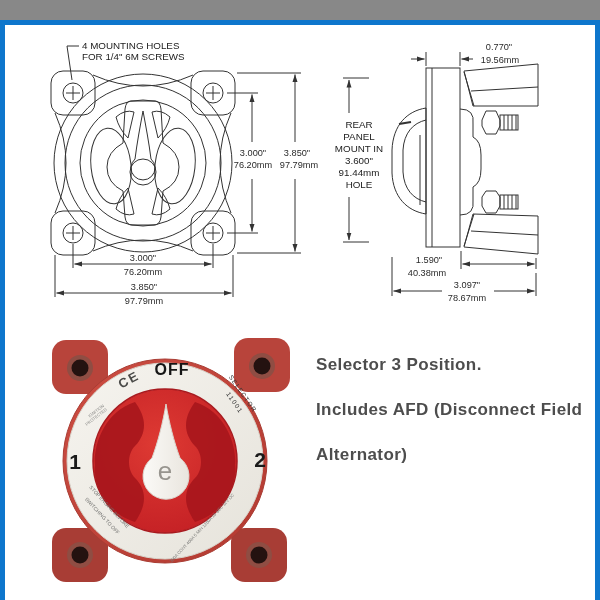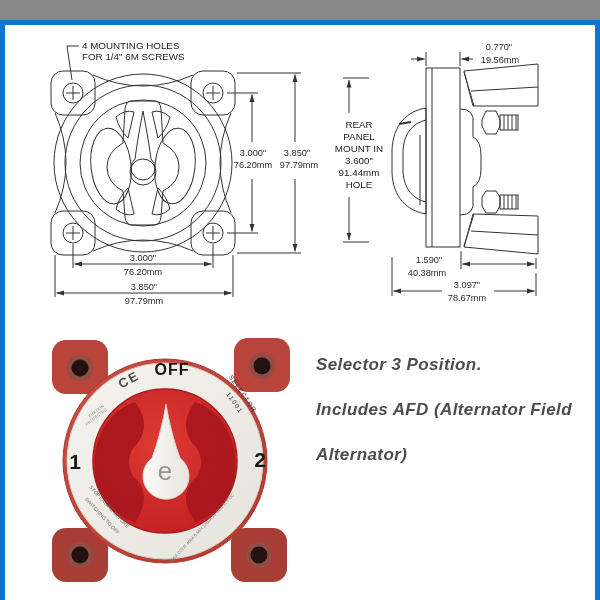--- a/index.html
+++ b/index.html
@@ -10,21 +10,21 @@
     margin-top:20px;
   }
   svg text{font-family:"Liberation Sans", sans-serif;}
   .tech{position:absolute;left:0;top:0;}
   .switchsvg{position:absolute;left:30px;top:305px;}
   .ink{stroke:#333;fill:none;stroke-width:1;}
   .dim{font-size:9.2px;fill:#2a2a2a;stroke:none;}
   .note{font-size:9.8px;fill:#222;stroke:none;}
   .desc{position:absolute;left:311px;top:331px;width:276px;}
   .desc p{
-    margin:0 0 28px 0;font-style:italic;font-weight:bold;
+    margin:0 0 28px 0;font-weight:bold;
     font-size:17px;line-height:17px;letter-spacing:.4px;color:#4d4d4d;
   }
 </style>
 </head>
 <body>
 
 <div class="canvas">
 
   <svg class="tech" width="600" height="300" viewBox="0 0 600 300">
     <defs>
@@ -228,17 +228,17 @@
     <text x="225" y="137" text-anchor="middle" font-size="21" font-weight="bold" fill="#1a1a1a">2</text>
     <text x="62" y="82" text-anchor="middle" font-size="4.2" fill="#8d8d8b" transform="rotate(-38 62 82)">IGNITION</text>
     <text x="62" y="88" text-anchor="middle" font-size="4.2" fill="#8d8d8b" transform="rotate(-38 62 88)">PROTECTED</text>
     <text x="73" y="178" text-anchor="middle" font-size="5" fill="#6e6e6c" transform="rotate(47 73 178)">STOP ENGINE BEFORE</text>
     <text x="66" y="187" text-anchor="middle" font-size="5" fill="#6e6e6c" transform="rotate(47 66 187)">SWITCHING TO OFF</text>
     <text x="168" y="199" text-anchor="middle" font-size="4.3" fill="#7b7b79" transform="rotate(-47 168 199)">300A CONT 400A 5 MIN 1200A 10 SEC 32V DC</text>
   </svg>
 
   <div class="desc">
     <p>Selector 3 Position.</p>
-    <p>Includes AFD (Alternator Field</p>
+    <p>Includes AFD (Disconnect Field</p>
     <p>Alternator)</p>
   </div>
 
 </div>
 
 </body></html>

